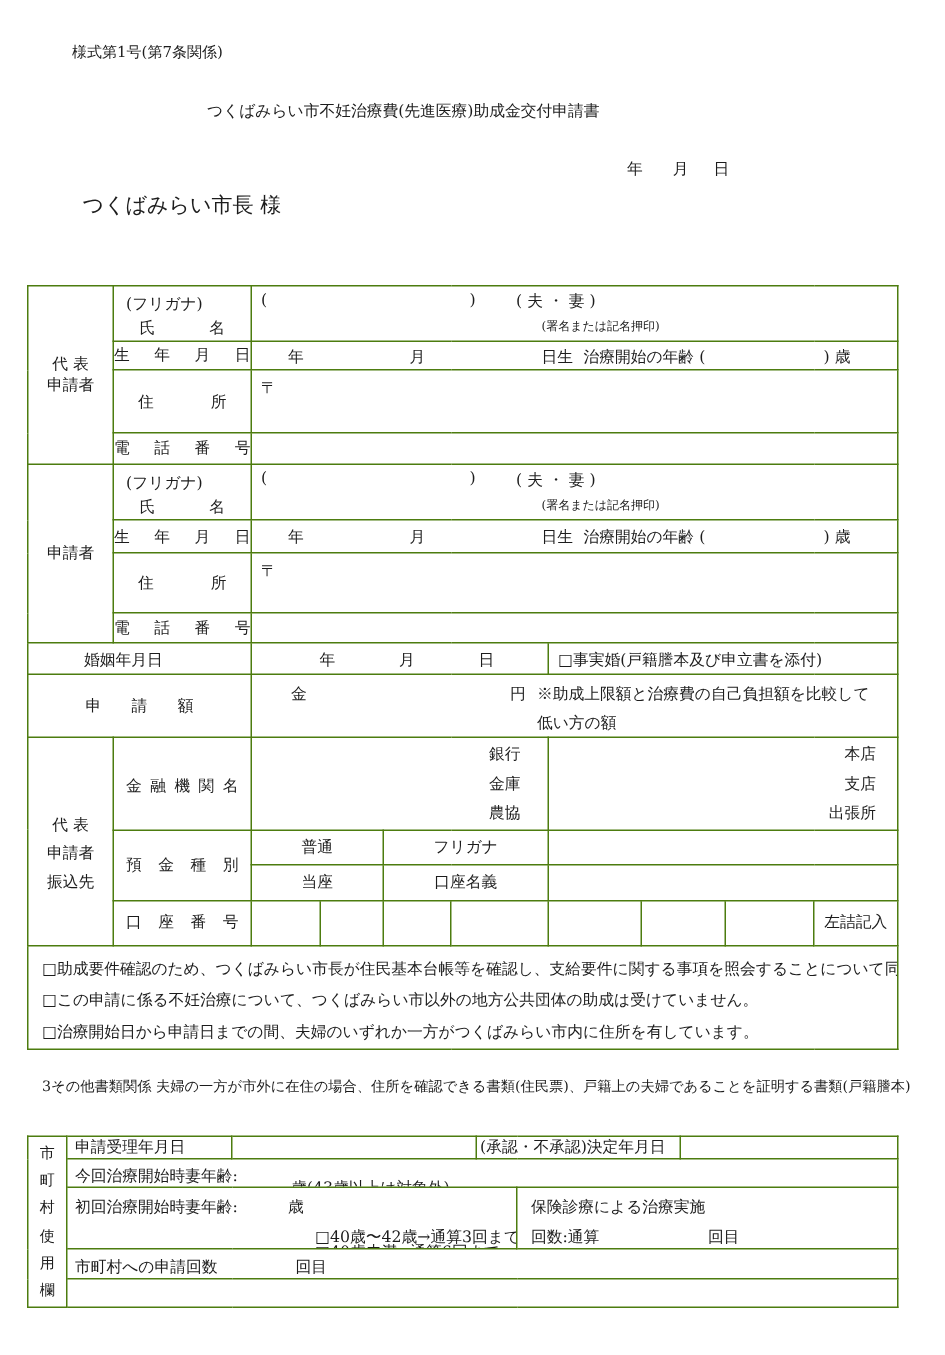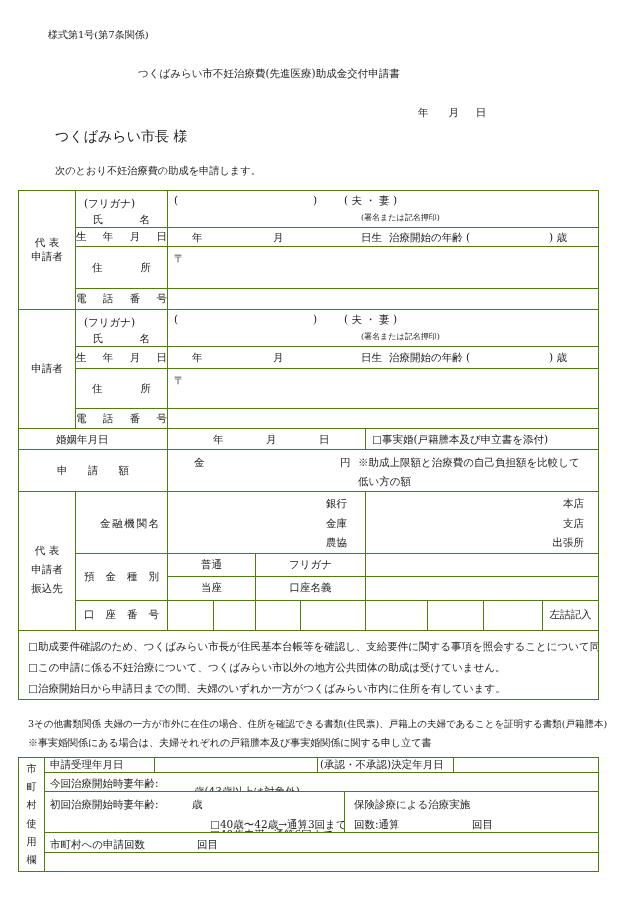--- a/index.html
+++ b/index.html
@@ -46,21 +46,20 @@
 </style>
 </head>
 <body>
 
 <div class="page">
 
   <div class="abs f10" style="left:48px; top:28px;">様式第1号(第7条関係)</div>
   <div class="abs" style="left:138px; top:67px; font-size:10.5px;">つくばみらい市不妊治療費(先進医療)助成金交付申請書</div>
   <div class="abs" style="left:418px; top:106px; font-size:10.5px;">年      月     日</div>
   <div class="abs" style="left:55px; top:128px; font-size:14px;">つくばみらい市長 様</div>
-  <div class="abs" style="left:55px; top:164px; font-size:10.2px;">次のとおり不妊治療費の助成を申請します。</div>
 
   <table class="form-table" style="left:18px; top:190px; width:580px;">
     <colgroup>
       <col style="width:57px">
         <col style="width:92px">
         <col style="width:46px">
         <col style="width:42px">
       <col style="width:45px">
         <col style="width:65px">
         <col style="width:62px">
@@ -169,21 +168,21 @@
         </td>
       </tr>
 
       <tr style="height:60px">
         <td rowspan="4" class="vt center" style="padding-top:17px;">
           <div style="line-height:19px;">代 表</div>
           <div style="line-height:19px;">申請者</div>
           <div style="line-height:19px;">振込先</div>
         </td>
         <td class="vt">
-          <div class="jl" style="padding:4px 8px 0 8px;margin-left:16px;">金融機関名</div>
+          <div class="jl" style="padding:4px 8px 0 8px;">金融機関名</div>
         </td>
         <td colspan="4" class="vt lines rightcol" style="padding:2px 18px 0 0;">
           <div>銀行</div>
           <div>金庫</div>
           <div>農協</div>
         </td>
         <td colspan="4" class="vt lines rightcol" style="padding:2px 14px 0 0;">
           <div>本店</div>
           <div>支店</div>
           <div>出張所</div>
@@ -220,21 +219,20 @@
         <td colspan="10" class="vt decl f10" style="padding-top:5px;">
           <div>□助成要件確認のため、つくばみらい市長が住民基本台帳等を確認し、支給要件に関する事項を照会することについて同意します。</div>
           <div>□この申請に係る不妊治療について、つくばみらい市以外の地方公共団体の助成は受けていません。</div>
           <div>□治療開始日から申請日までの間、夫婦のいずれか一方がつくばみらい市内に住所を有しています。</div>
         </td>
       </tr>
     </tbody>
   </table>
 
   <div class="abs f95" style="left:28px; top:718px;">3その他書類関係 夫婦の一方が市外に在住の場合、住所を確認できる書類(住民票)、戸籍上の夫婦であることを証明する書類(戸籍謄本)</div>
-  <div class="abs f10" style="left:28px; top:736px;">※事実婚関係にある場合は、夫婦それぞれの戸籍謄本及び事実婚関係に関する申し立て書</div>
 
   <table class="form-table" style="left:18px; top:757px; width:580px;">
     <colgroup>
       <col style="width:26px">
         <col style="width:110px">
         <col style="width:163px">
       <col style="width:27px">
         <col style="width:109px">
         <col style="width:145px">
     </colgroup>

